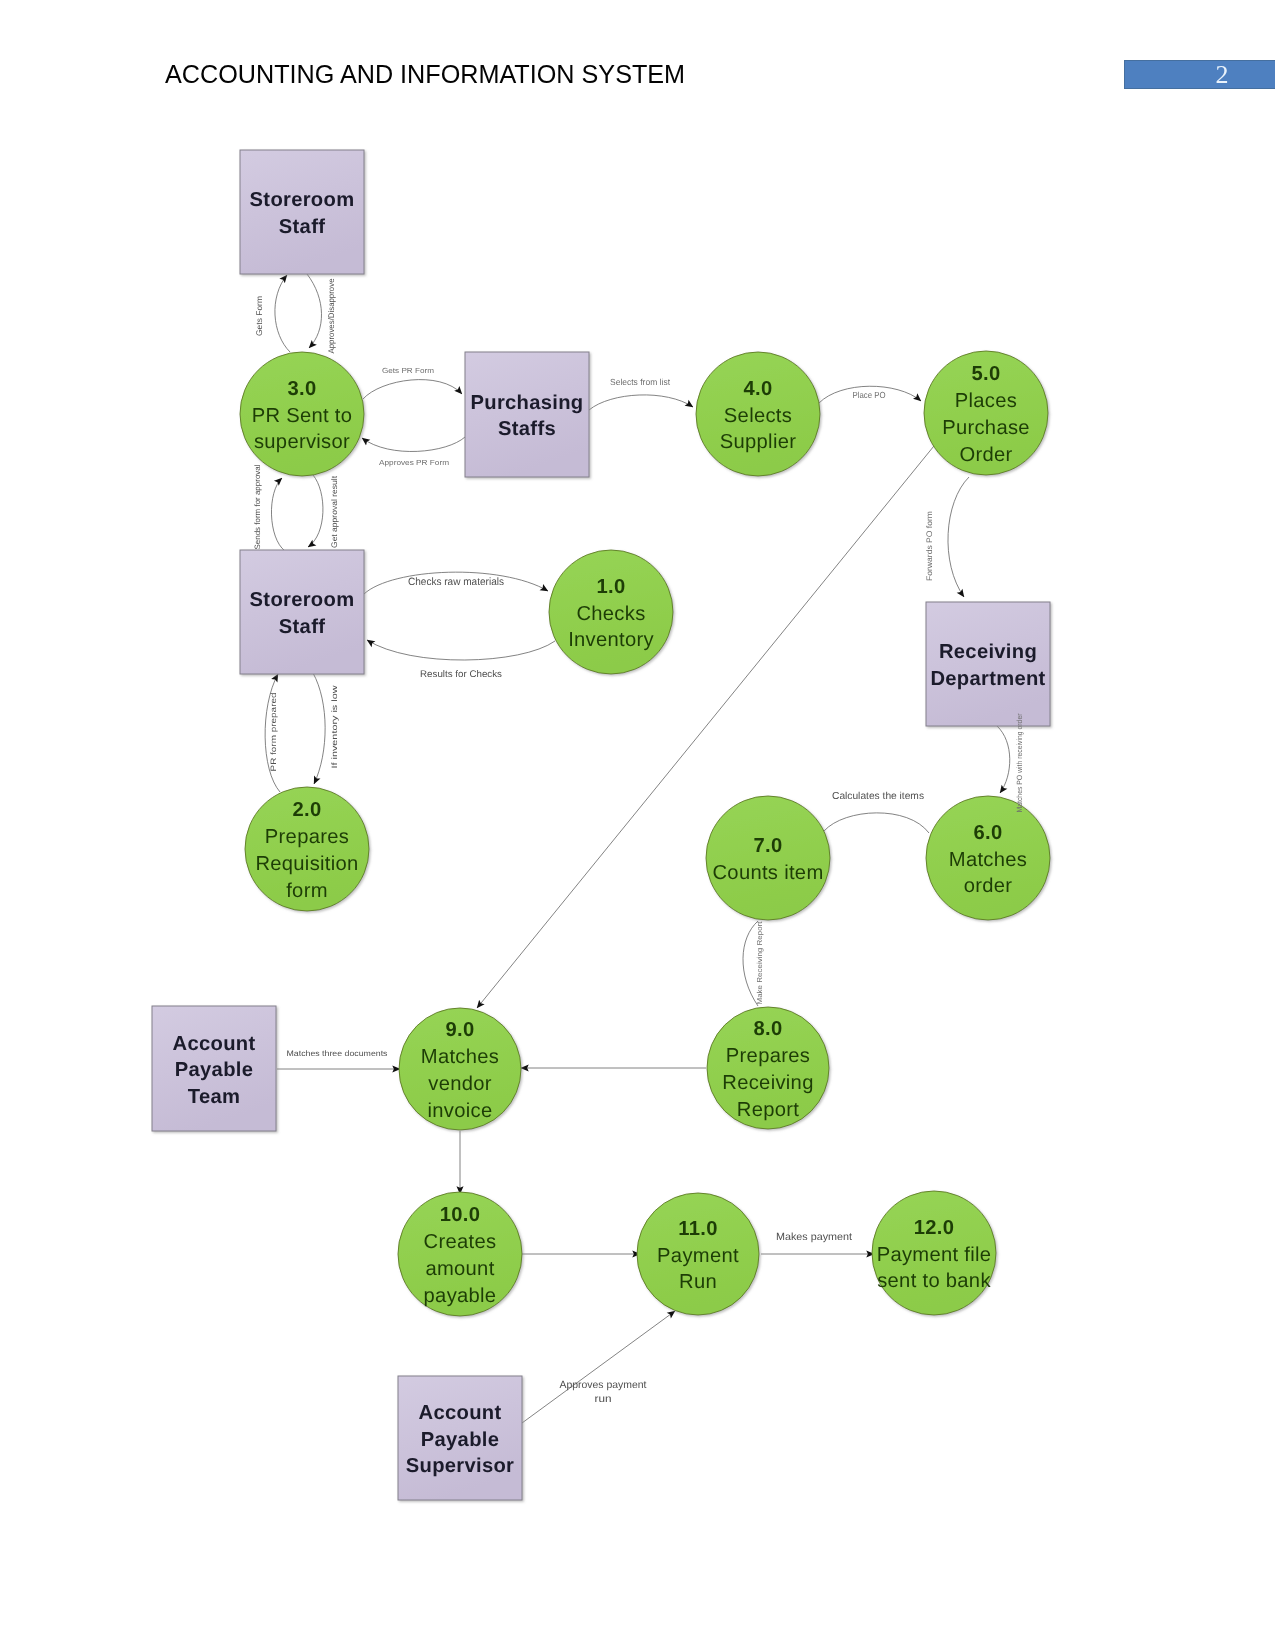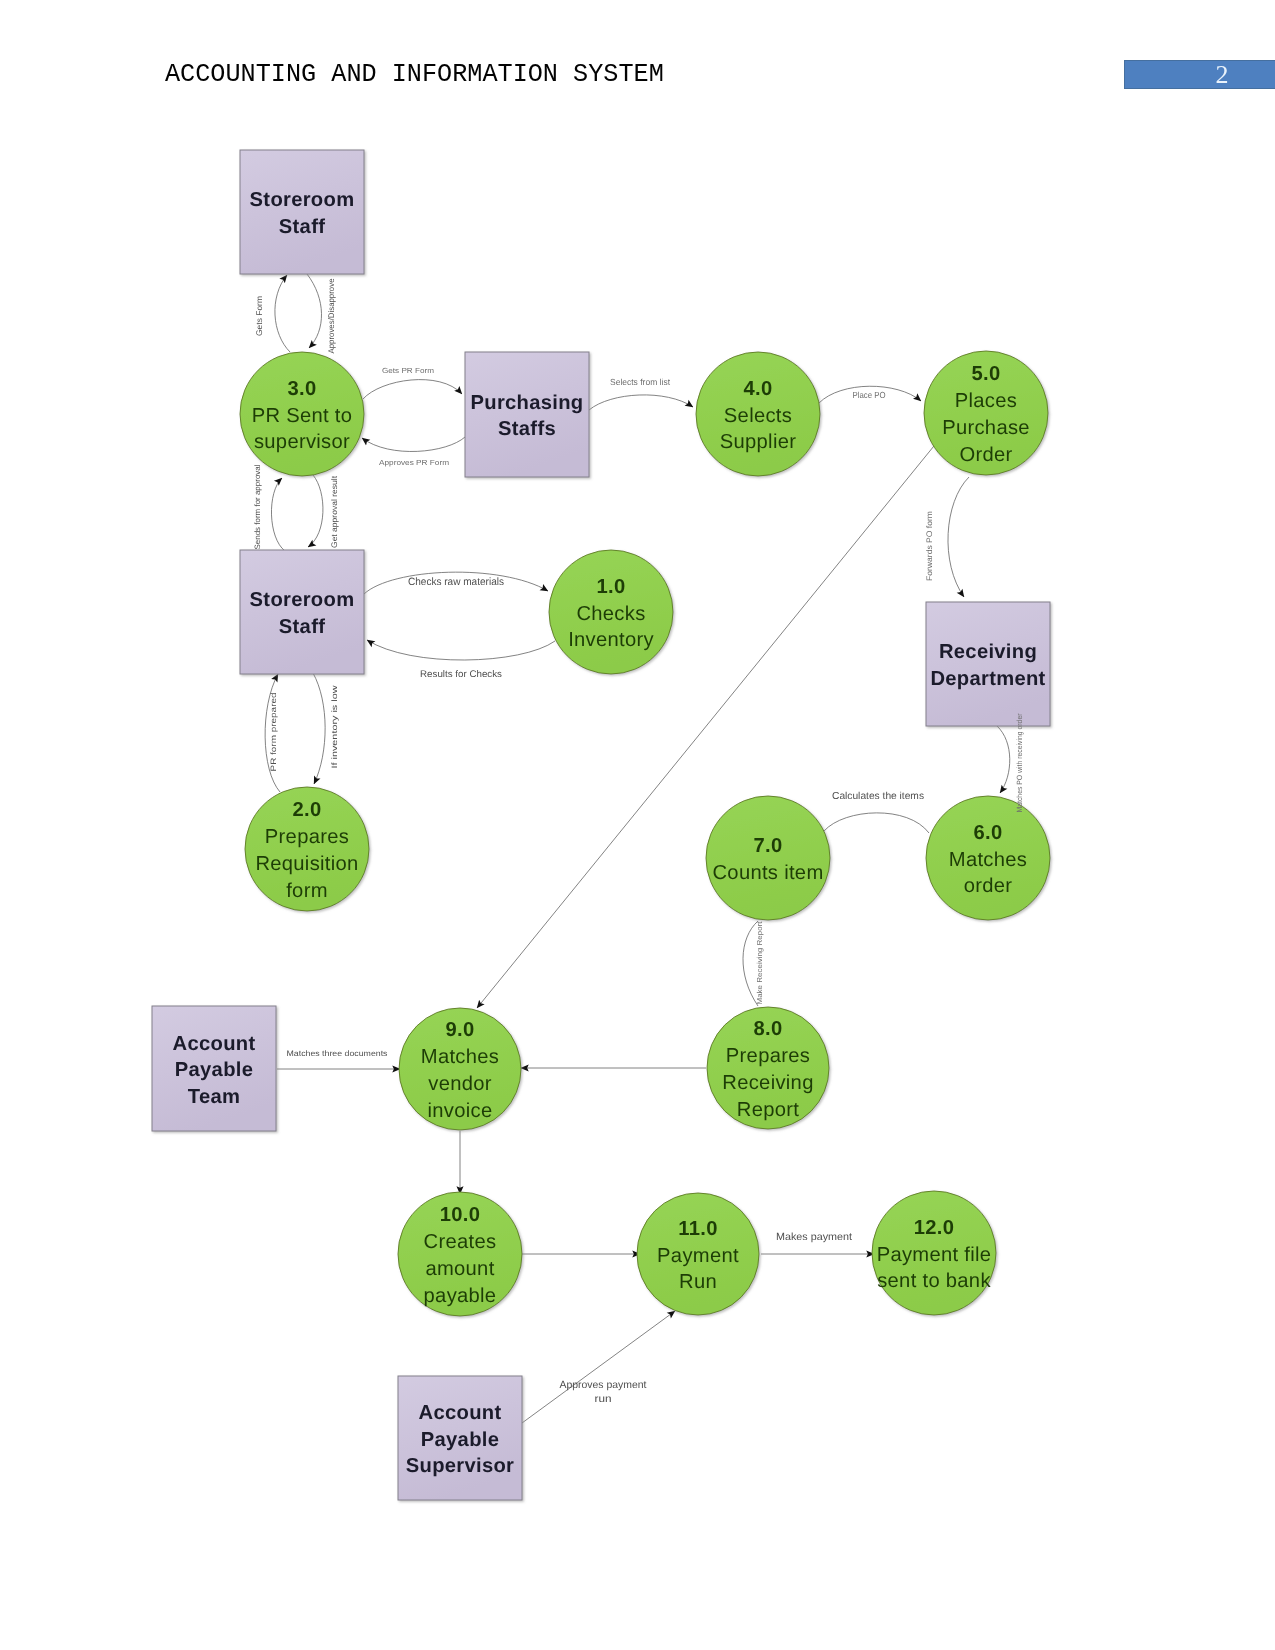--- a/index.html
+++ b/index.html
@@ -2,21 +2,21 @@
 <html><head>
 <meta charset="utf-8">
 <title>Accounting and Information System</title>
 <style>
   html,body{margin:0;padding:0;background:#ffffff;}
   body{width:1275px;height:1650px;position:relative;overflow:hidden;
        font-family:"Liberation Sans",sans-serif;}
   #page{position:absolute;left:0;top:0;width:1275px;height:1650px;background:#fff;}
   #doc-header{position:absolute;left:0;top:0;width:1275px;height:110px;}
   #header-title{position:absolute;left:165px;top:60px;
-       font-family:Liberation Mono, monospace;font-size:25.2px;color:#030303;
+       font-family:Liberation Sans, sans-serif;font-size:25.2px;color:#030303;
        white-space:nowrap;line-height:29px;}
   #page-badge{position:absolute;left:1124px;top:60px;width:151px;height:29px;
        background:#4E80C0;border:1px solid #456f9f;border-right:none;box-sizing:border-box;}
   #page-number{position:absolute;left:1206px;top:60px;width:32px;text-align:center;
        font-family:"Liberation Serif",serif;font-size:26px;color:#e9f2fb;line-height:29px;}
   #diagram{position:absolute;left:0;top:0;width:1275px;height:1650px;}
   svg text{ -webkit-font-smoothing:antialiased; text-rendering:geometricPrecision; }
   #diagram{ transform:translateZ(0); }
 </style>
 </head>

